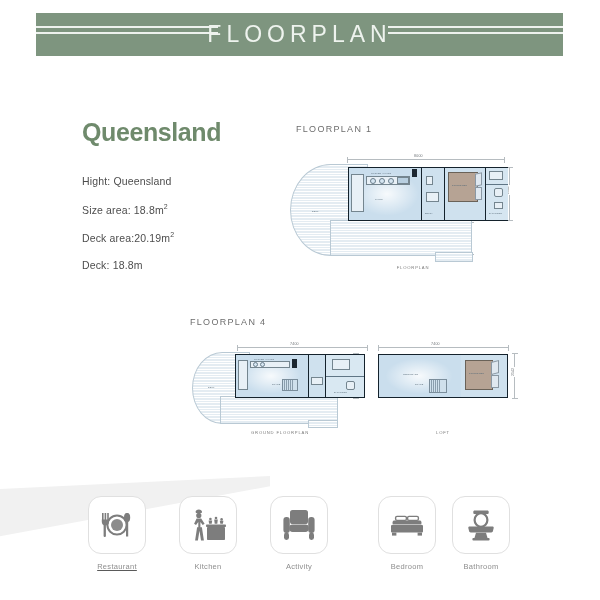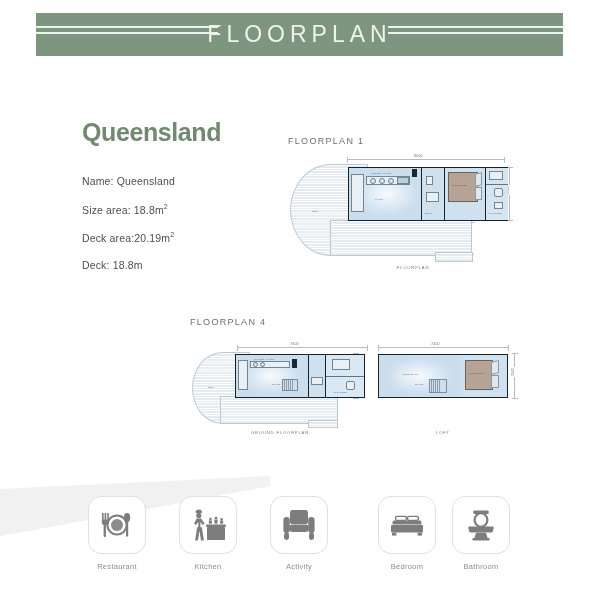--- a/index.html
+++ b/index.html
@@ -176,37 +176,37 @@
   <div class="header-rule-top"></div>
   <div class="header-rule-bot"></div>
   <div class="header-title-mask"></div>
   <div class="header-title">FLOORPLAN</div>
 </div>
 
 <div class="spec-block">
   <div class="spec-title">Queensland</div>
 
   <div class="spec-row">
-    <span>Name:</span>
+    <span>Hight:</span>
     <span>Queensland</span>
   </div>
   <div class="spec-row">
     <span>Size area:</span>
     <span>18.8m</span><sup>2</sup>
   </div>
   <div class="spec-row">
     <span>Deck area:</span><span>20.19m</span><sup>2</sup>
   </div>
   <div class="spec-row">
     <span>Deck:</span>
     <span>18.8m</span>
   </div>
 </div>
 
-<div class="plan-label" style="left:288px; top:124px;margin-top:12px;">FLOORPLAN 1</div>
+<div class="plan-label" style="left:296px; top:124px;">FLOORPLAN 1</div>
 
 <div class="dim-h" style="left:347px; top:159px; width:157px;"></div>
 <div class="dim-txt" style="left:413px; top:154px;">8000</div>
 
 <div class="dim-v" style="left:509px; top:167px; height:53px;"></div>
 <div class="dim-txt-v" style="left:503px; top:188px;">2542</div>
 
 <div class="dim-v" style="left:470px; top:222px; height:32px;"></div>
 <div class="dim-txt-v" style="left:464px; top:234px;">1000</div>
 
@@ -327,21 +327,21 @@
     <div class="microtxt" style="left:90px; top:17px;">DOUBLE BED</div>
   </div>
 </div>
 
 <div class="plan-caption" style="left:423px; top:430px; width:40px;">LOFT</div>
 
 <div class="swoosh"></div>
 
 <div class="icon-row">
 
-  <div class="icon-cell" style="left:0px;">
+  <div class="icon-cell" style="left:0px;text-decoration:underline;">
     <div class="icon-box">
       <svg width="38" height="38" viewBox="0 0 38 38">
         <g fill="#7d7d7d">
           <circle cx="19" cy="19" r="9.6" fill="none" stroke="#7d7d7d" stroke-width="2"></circle>
           <circle cx="19" cy="19" r="6" fill="#8c8c8c"></circle>
           <rect x="5.6" y="18" width="2.3" height="13" rx="1"></rect>
           <path d="M4 7h1.6v8H4z"></path>
             <path d="M6.6 7h1.6v8H6.6z"></path>
             <path d="M9.2 7h1.6v8H9.2z"></path>
           <path d="M3.8 13.4h7.2v2.4a3.6 3.6 0 0 1-7.2 0z"></path>

